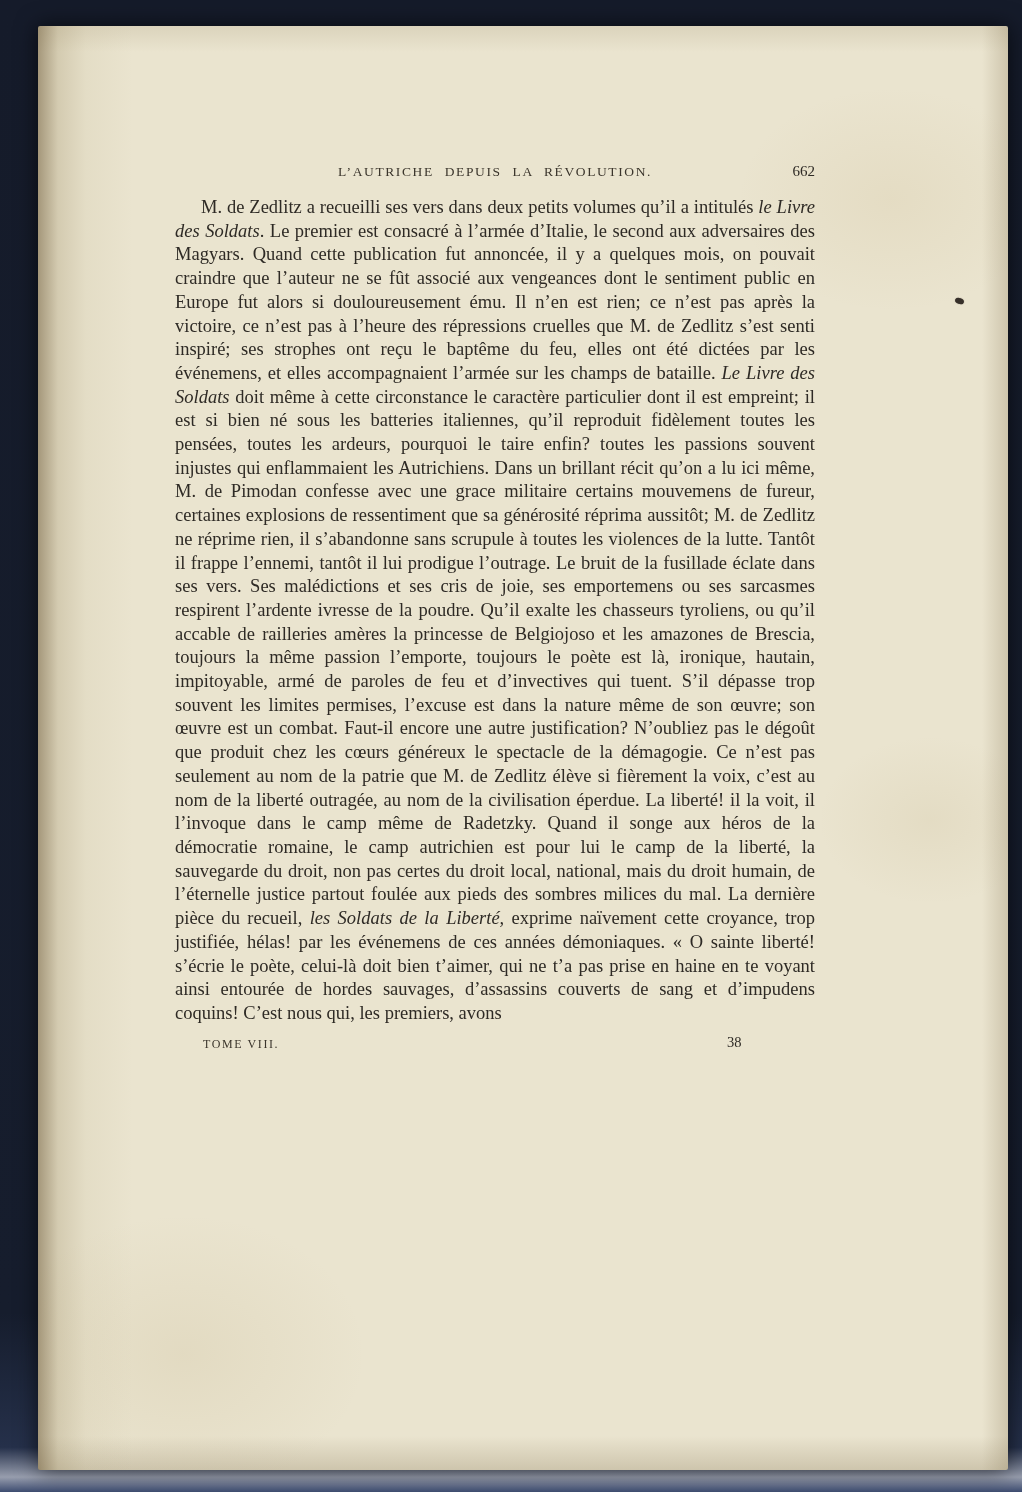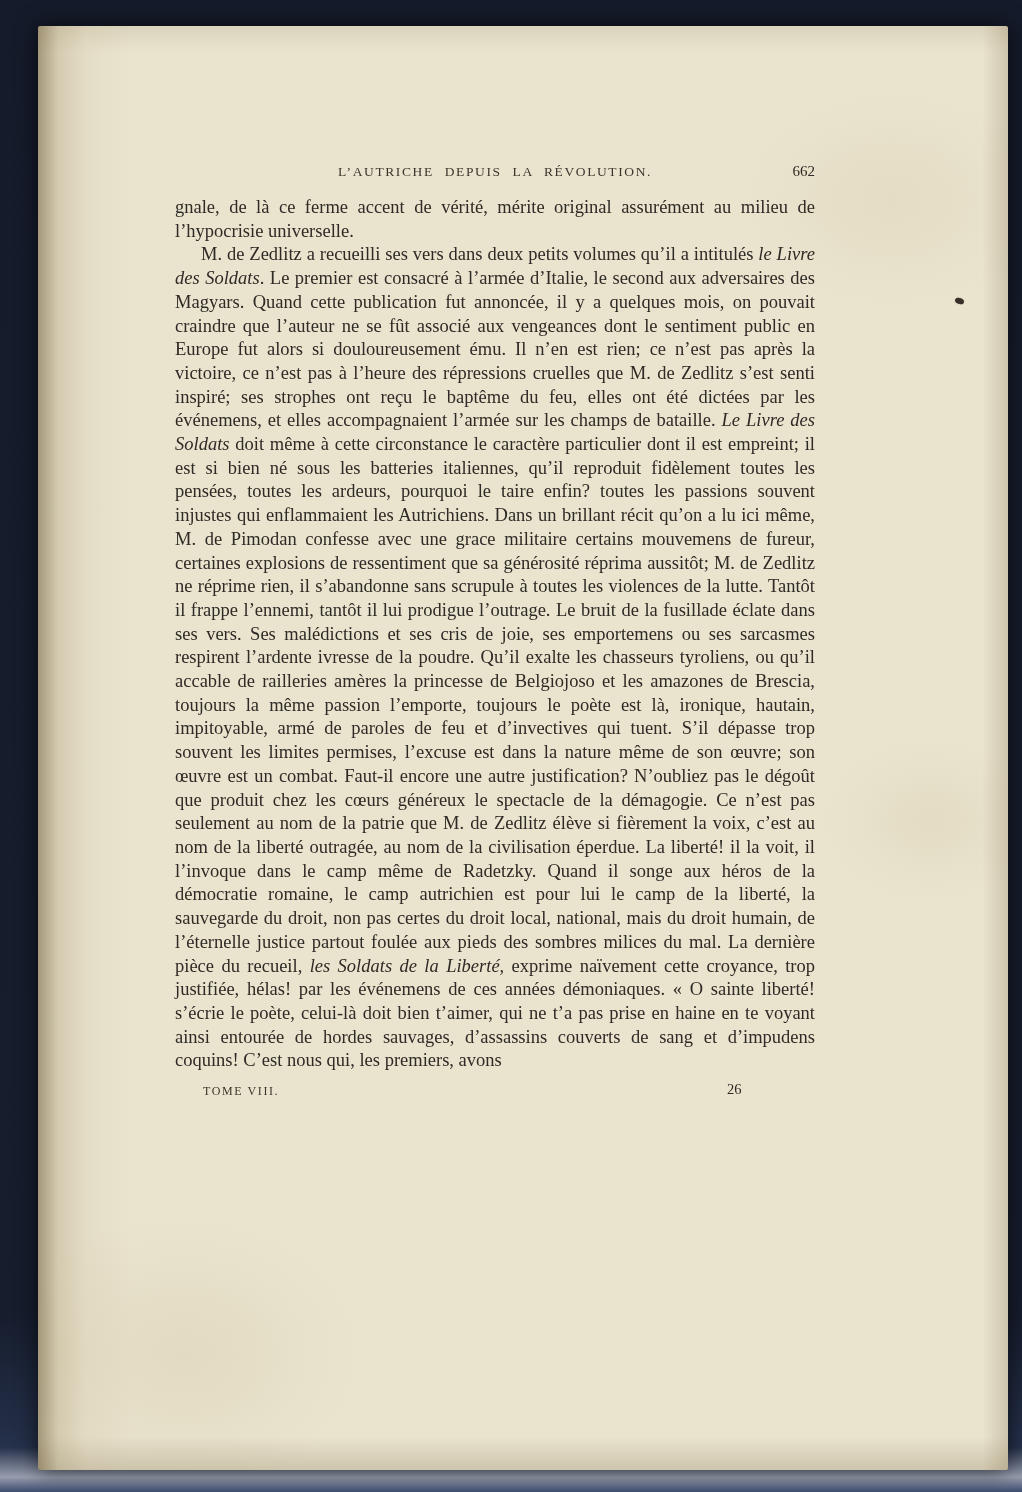--- a/index.html
+++ b/index.html
@@ -65,23 +65,22 @@
 
 <div class="paper">
   <div class="speck"></div>
   <div class="text-block">
 
     <div class="running-head">
       <span class="head-title">L’AUTRICHE DEPUIS LA RÉVOLUTION.</span>
       <span class="head-page">662</span>
     </div>
 
-    <p class="para"><span>gnale, de là ce ferme accent de vérité, mérite original assurément au milieu de l’hypocrisie universelle.</span></p>
 
     <p class="para indent"><span>M. de Zedlitz a recueilli ses vers dans deux petits volumes qu’il a intitulés </span><span class="italic">le Livre des Soldats</span><span>. Le premier est consacré à l’armée d’Italie, le second aux adversaires des Magyars. Quand cette publication fut annoncée, il y a quelques mois, on pouvait craindre que l’auteur ne se fût associé aux vengeances dont le sentiment public en Europe fut alors si douloureusement ému. Il n’en est rien; ce n’est pas après la victoire, ce n’est pas à l’heure des répressions cruelles que M. de Zedlitz s’est senti inspiré; ses strophes ont reçu le baptême du feu, elles ont été dictées par les événemens, et elles accompagnaient l’armée sur les champs de bataille. </span><span class="italic">Le Livre des Soldats</span><span> doit même à cette circonstance le caractère particulier dont il est empreint; il est si bien né sous les batteries italiennes, qu’il reproduit fidèlement toutes les pensées, toutes les ardeurs, pourquoi le taire enfin? toutes les passions souvent injustes qui enflammaient les Autrichiens. Dans un brillant récit qu’on a lu ici même, M. de Pimodan confesse avec une grace militaire certains mouvemens de fureur, certaines explosions de ressentiment que sa générosité réprima aussitôt; M. de Zedlitz ne réprime rien, il s’abandonne sans scrupule à toutes les violences de la lutte. Tantôt il frappe l’ennemi, tantôt il lui prodigue l’outrage. Le bruit de la fusillade éclate dans ses vers. Ses malédictions et ses cris de joie, ses emportemens ou ses sarcasmes respirent l’ardente ivresse de la poudre. Qu’il exalte les chasseurs tyroliens, ou qu’il accable de railleries amères la princesse de Belgiojoso et les amazones de Brescia, toujours la même passion l’emporte, toujours le poète est là, ironique, hautain, impitoyable, armé de paroles de feu et d’invectives qui tuent. S’il dépasse trop souvent les limites permises, l’excuse est dans la nature même de son œuvre; son œuvre est un combat. Faut-il encore une autre justification? N’oubliez pas le dégoût que produit chez les cœurs généreux le spectacle de la démagogie. Ce n’est pas seulement au nom de la patrie que M. de Zedlitz élève si fièrement la voix, c’est au nom de la liberté outragée, au nom de la civilisation éperdue. La liberté! il la voit, il l’invoque dans le camp même de Radetzky. Quand il songe aux héros de la démocratie romaine, le camp autrichien est pour lui le camp de la liberté, la sauvegarde du droit, non pas certes du droit local, national, mais du droit humain, de l’éternelle justice partout foulée aux pieds des sombres milices du mal. La dernière pièce du recueil, </span><span class="italic">les Soldats de la Liberté,</span><span> exprime naïvement cette croyance, trop justifiée, hélas! par les événemens de ces années démoniaques. « O sainte liberté! s’écrie le poète, celui-là doit bien t’aimer, qui ne t’a pas prise en haine en te voyant ainsi entourée de hordes sauvages, d’assassins couverts de sang et d’impudens coquins! C’est nous qui, les premiers, avons</span></p>
 
     <div class="footer-line">
       <span class="tome">TOME VIII.</span>
-      <span class="sig">26</span>
+      <span class="sig">38</span>
     </div>
 
   </div>
 </div>
 
 </body></html>

